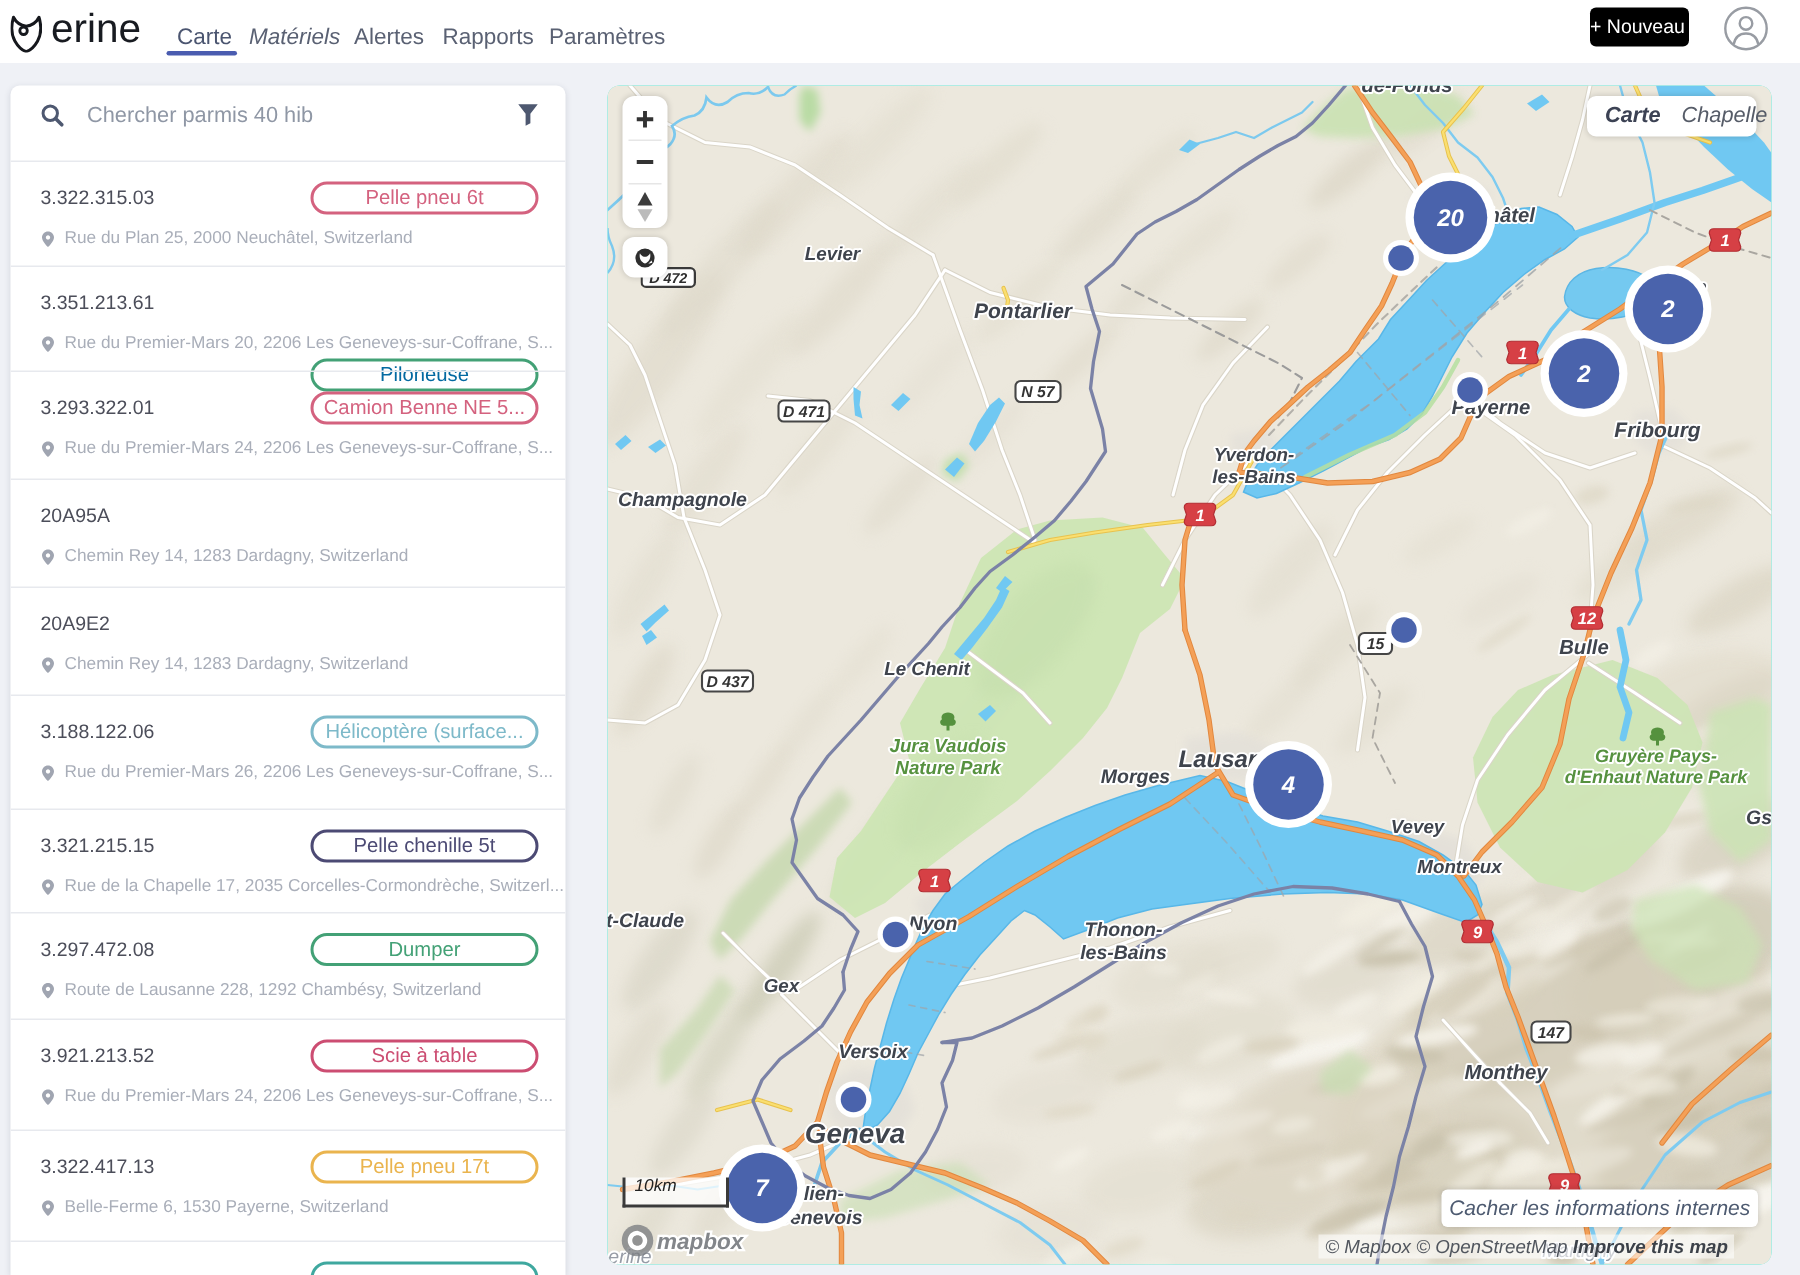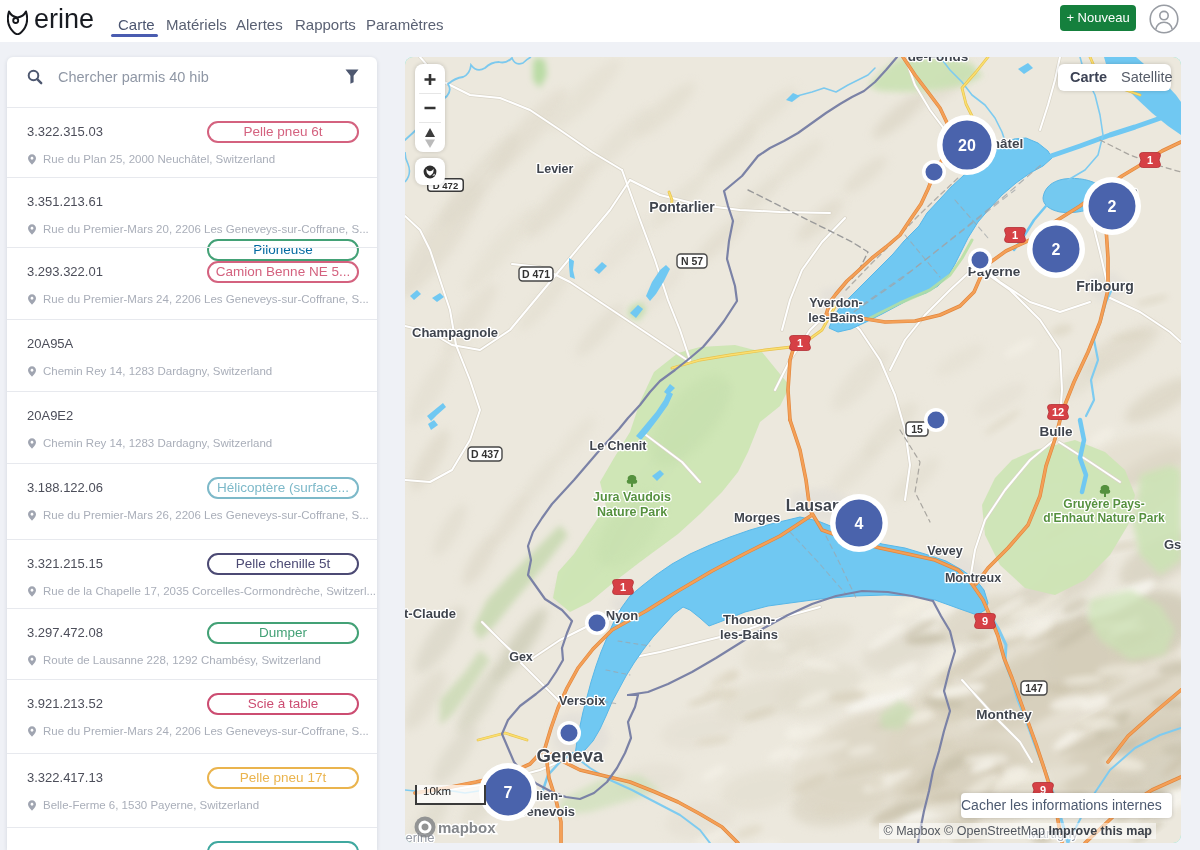--- a/index.html
+++ b/index.html
@@ -1,32 +1,32 @@
 <!DOCTYPE html>
 <html><head>
 <meta charset="utf-8">
 <style>
 * { margin:0; padding:0; box-sizing:border-box; }
 html,body { width:1200px; height:850px; overflow:hidden; background:#eff1f6; font-family:"Liberation Sans",sans-serif; }
 #nav { position:absolute; left:0; top:0; width:1200px; height:42px; background:#fff; }
 #brand { position:absolute; left:34px; top:4px; font-size:27px; color:#181b21; }
 .navlink { position:absolute; top:16px; font-size:15px; color:#5a6173; }
 #underline { position:absolute; left:111px; top:34px; width:47px; height:3px; background:#4a5cb0; border-radius:2px; }
-#btn-new { position:absolute; left:1060px; top:5px; width:76px; height:26px; background:#15803d; border-radius:4px; color:#fff; font-size:13px; text-align:center; line-height:26px; }
+#btn-new { position:absolute; left:1060px; top:5px; width:66px; height:26px; background:#000000; border-radius:4px; color:#fff; font-size:13px; text-align:left; line-height:26px; }
 #sidebar { position:absolute; left:7px; top:57px; width:370px; height:793px; background:#fff; border-radius:6px 6px 0 0; box-shadow:0 1px 4px rgba(30,40,60,0.13); overflow:hidden; }
 .divider { position:absolute; left:0; width:370px; height:1px; background:#e7e9ee; }
 .itemid { position:absolute; left:20px; font-size:13px; color:#4c4e5a; }
 .pill { position:absolute; left:200px; width:152px; height:22px; border-radius:12px; border:2px solid; font-size:13.5px; text-align:center; line-height:18px; background:#fff; white-space:nowrap; overflow:hidden; }
 .addr { position:absolute; left:36px; font-size:11.5px; color:#a9aeb9; white-space:nowrap; }
-#map { position:absolute; left:405px; top:57px; width:776px; height:786px; border-radius:8px; overflow:hidden; background:#5eead4; }
+#map { position:absolute; left:405px; top:57px; width:776px; height:786px; border-radius:8px; overflow:hidden; background:#5eead4;font-style:italic; }
 .mapctl { position:absolute; background:#fff; border-radius:8px; box-shadow:0 0 4px rgba(0,0,0,0.18); }
 #zoomctl { left:10px; top:7px; width:30px; height:88px; }
 #globectl { left:10px; top:101px; width:30px; height:27px; }
 #layerctl { position:absolute; left:653px; top:7px; width:113px; height:27px; background:#fff; border-radius:6px; box-shadow:0 0 4px rgba(0,0,0,0.18); font-size:15px; line-height:27px; }
-#hidebtn { position:absolute; left:556px; top:736px; width:211px; height:25px; background:#fff; border-radius:4px; box-shadow:0 0 4px rgba(0,0,0,0.18); color:#4d5a70; font-size:14px; text-align:left; line-height:25px; }
+#hidebtn { position:absolute; left:556px; top:736px; width:211px; height:25px; background:#fff; border-radius:4px; box-shadow:0 0 4px rgba(0,0,0,0.18); color:#4d5a70; font-size:14px; text-align:center; line-height:25px; }
 #attrib { position:absolute; right:25px; top:766px; white-space:nowrap; height:16px; background:rgba(255,255,255,0.55); color:#51565e; font-size:12.5px; padding:0 4px; line-height:16px; }
 #scale { position:absolute; left:10px; top:728px; width:71px; height:20px; background:rgba(255,255,255,0.75); border:2px solid #3a3a3a; border-top:none; font-size:11.5px; color:#222; padding-left:6px; }
 </style>
 </head>
 <body>
 <div id="map">
 <svg id="mapsvg" width="776" height="786" viewBox="405 57 776 786">
       <defs>
         <filter id="b3" x="-50%" y="-50%" width="200%" height="200%">
           <feGaussianBlur stdDeviation="3"></feGaussianBlur>
@@ -523,39 +523,39 @@
     </svg>
 <div class="mapctl" id="globectl">
 <svg style="position:absolute;left:6px;top:5px" width="18" height="18" viewBox="0 0 18 18">
 <circle cx="9" cy="9" r="6.4" fill="#2e2e2e"></circle>
 <path d="M5.6 5.8 C6.5 7.6 7.9 8.2 9 8.2 C10.1 8.2 11.5 7.6 12.4 5.8 C12.9 8.6 12.3 11.2 9 12.7 C5.7 11.2 5.1 8.6 5.6 5.8 Z" fill="#ffffff"></path>
 <path d="M11.2 12.9 L13.4 10.6 L13.9 12.2 Z" fill="#ffffff"></path>
 </svg>
     </div>
 <div id="layerctl">
       <span style="position:absolute;left:12px;color:#3c4254;font-weight:bold;font-size:14.5px;">Carte</span>
-      <span style="position:absolute;left:63px;color:#565c68;font-size:14.5px;">Satellite</span>
+      <span style="position:absolute;left:63px;color:#565c68;font-size:14.5px;">Chapelle</span>
     </div>
 <div id="hidebtn">Cacher les informations internes</div>
 <div id="attrib">© Mapbox © OpenStreetMap <b style="color:#3c4149">Improve this map</b></div>
 <div id="scale">10km</div>
 <svg style="position:absolute;left:8px;top:758px" width="90" height="24" viewBox="0 0 90 24">
 <circle cx="12" cy="12" r="10.5" fill="#7b7e82" opacity="0.78"></circle>
 <path d="M12 5.5 C8.4 5.5 5.5 8.4 5.5 12 C5.5 15.6 8.4 18.5 12 18.5 C15.6 18.5 18.5 15.6 18.5 12 C18.5 10 17 7 12 5.5 Z M12 15.5 C10 15.5 8.5 14 8.5 12 C8.5 10 10 8.5 12 8.5 C14 8.5 15.5 10 15.5 12 C15.5 14 14 15.5 12 15.5 Z" fill="#fff"></path>
 <text x="25" y="17.5" font-size="15" font-weight="bold" fill="#83868a" stroke="#ffffff" stroke-width="3" paint-order="stroke">mapbox</text>
 </svg>
 </div>
 <div id="nav">
 <svg style="position:absolute;left:7px;top:10px" width="21" height="25" viewBox="0 0 20 25">
       <path d="M1.5 1.5 C3.5 5.5 6.5 7 10 7.5 C13.5 7 16.5 5.5 18.5 1.5 C20 6.5 20 13 17.5 17.5 C15.5 21 13 23.5 10 24.5 C7 23.5 4.5 21 2.5 17.5 C0 13 0 6.5 1.5 1.5 Z" fill="none" stroke="#16181d" stroke-width="2" stroke-linejoin="round"></path>
       <circle cx="8.2" cy="10.5" r="2.5" fill="none" stroke="#16181d" stroke-width="1.9"></circle>
     </svg>
 <div id="brand">erine</div>
 <span class="navlink" style="left:118px;color:#4b5570;">Carte</span>
-<span class="navlink" style="left:166px;">Matériels</span>
+<span class="navlink" style="left:166px;font-style:italic;">Matériels</span>
 <span class="navlink" style="left:236px;">Alertes</span>
 <span class="navlink" style="left:295px;">Rapports</span>
 <span class="navlink" style="left:366px;">Paramètres</span>
 <div id="underline"></div>
 <div id="btn-new">+ Nouveau</div>
 <svg style="position:absolute;left:1149px;top:4px" width="30" height="30" viewBox="0 0 30 30">
       <circle cx="15" cy="15" r="13.8" fill="none" stroke="#989ca3" stroke-width="1.6"></circle>
       <circle cx="15" cy="11.6" r="4.2" fill="none" stroke="#989ca3" stroke-width="1.6"></circle>
       <path d="M6.8 25.5 C7.8 20.5 11 18.3 15 18.3 C19 18.3 22.2 20.5 23.2 25.5" fill="none" stroke="#989ca3" stroke-width="1.6"></path>
     </svg>

